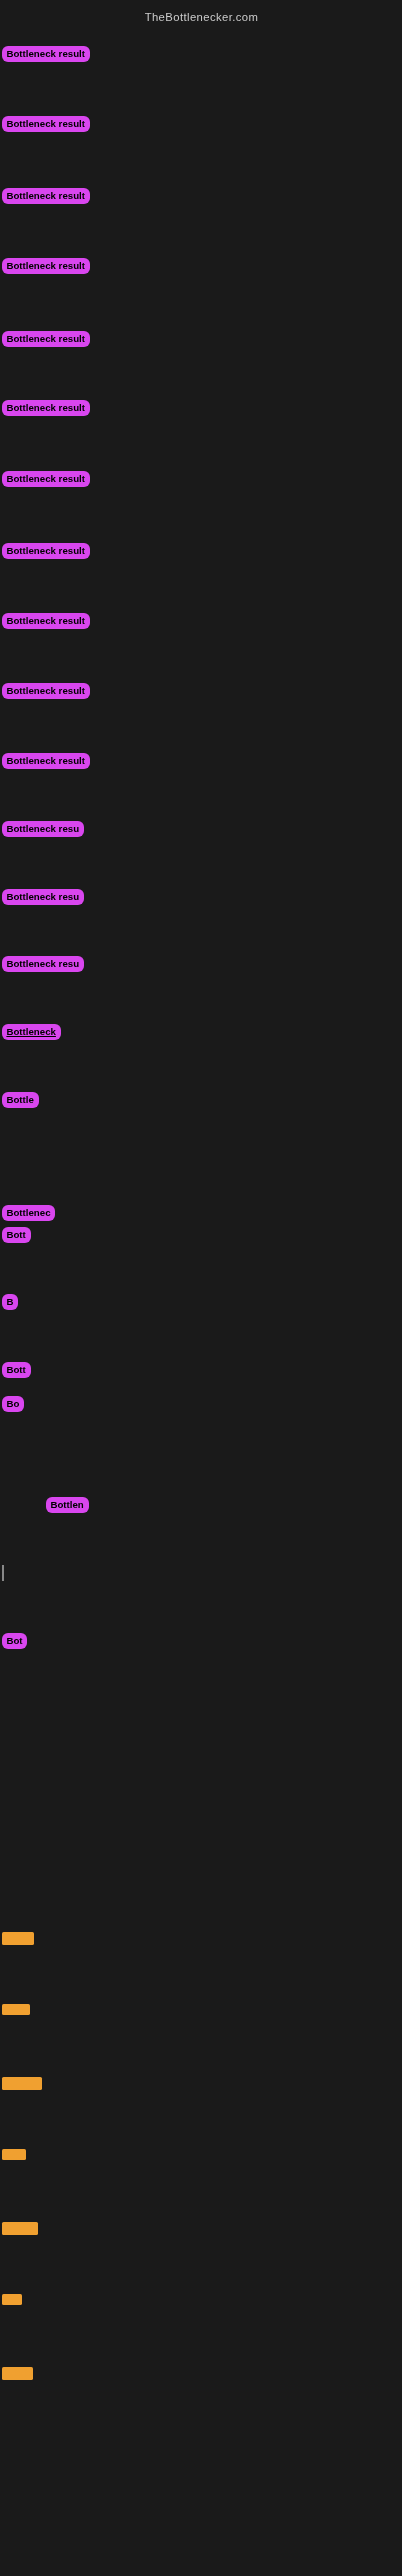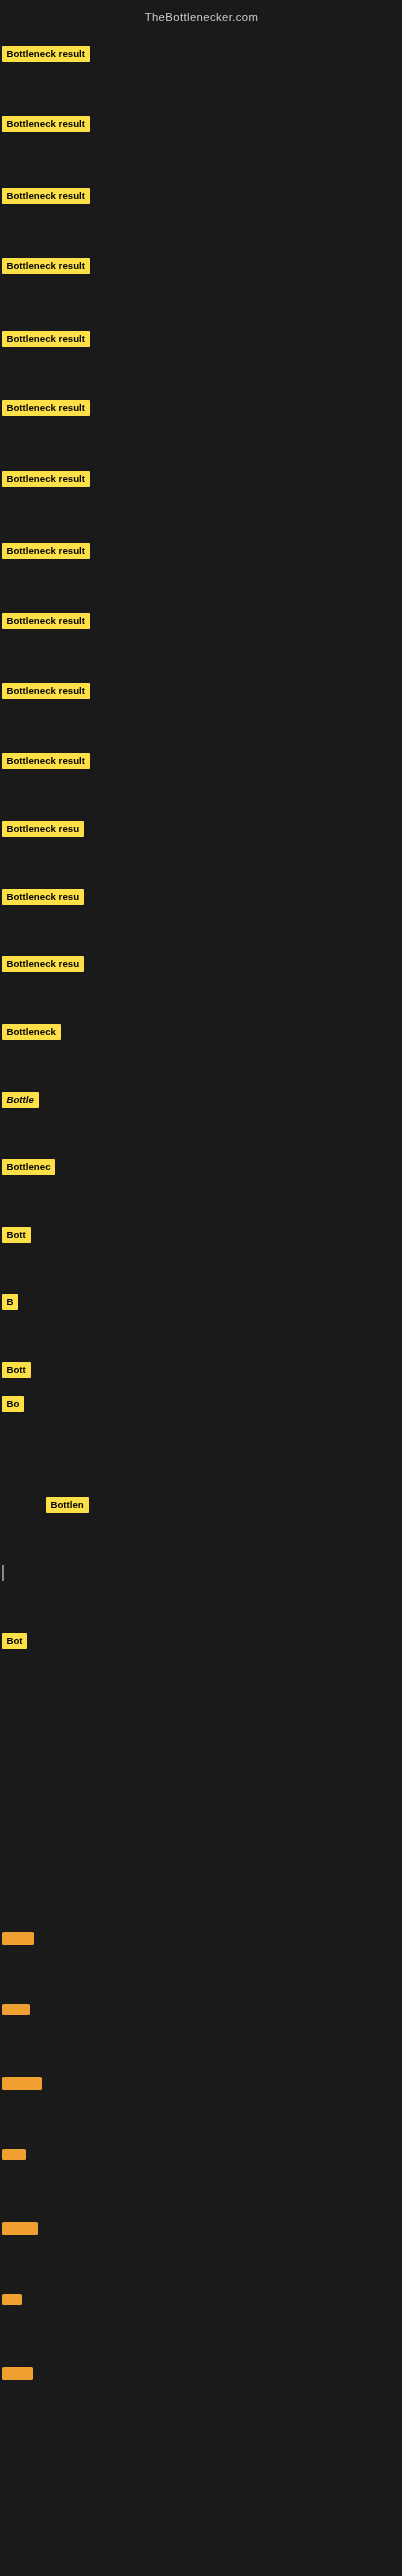--- a/index.html
+++ b/index.html
@@ -16,26 +16,26 @@
     }
     .site-title {
       text-align: center;
       color: #cccccc;
       font-size: 11.3px;
       padding: 6.4px 0 3.2px 0;
       letter-spacing: 0.4px;
     }
     .bottleneck-badge {
       display: inline-block;
-      background-color: #fde047;
+      background-color: #d946ef;
       color: #000000;
       font-size: 9.7px;
       font-weight: bold;
       padding: 2.4px 4.8px;
-      border-radius: 1px;
+      border-radius: 6px;
       white-space: nowrap;
       overflow: hidden;
     }
   </style>
 </head>
 <body>
 
 <div style="position: absolute; top: 0; left: 0; width: 100%; text-align: center; padding-top: 9px;">
   <span class="site-title">TheBottlenecker.com</span>
 </div>
@@ -48,23 +48,23 @@
     <div style="position: absolute; top: 331px; left: 1.6px;"><span class="bottleneck-badge" style="max-width: 131px;">Bottleneck result</span></div>
     <div style="position: absolute; top: 400px; left: 1.6px;"><span class="bottleneck-badge" style="max-width: 130px;">Bottleneck result</span></div>
     <div style="position: absolute; top: 471px; left: 1.6px;"><span class="bottleneck-badge" style="max-width: 130px;">Bottleneck result</span></div>
     <div style="position: absolute; top: 543px; left: 1.6px;"><span class="bottleneck-badge" style="max-width: 130px;">Bottleneck result</span></div>
     <div style="position: absolute; top: 613px; left: 1.6px;"><span class="bottleneck-badge" style="max-width: 128px;">Bottleneck result</span></div>
     <div style="position: absolute; top: 683px; left: 1.6px;"><span class="bottleneck-badge" style="max-width: 127px;">Bottleneck result</span></div>
     <div style="position: absolute; top: 753px; left: 1.6px;"><span class="bottleneck-badge" style="max-width: 126px;">Bottleneck result</span></div>
     <div style="position: absolute; top: 821px; left: 1.6px;"><span class="bottleneck-badge" style="max-width: 113px;">Bottleneck resu</span></div>
     <div style="position: absolute; top: 889px; left: 1.6px;"><span class="bottleneck-badge" style="max-width: 111px;">Bottleneck resu</span></div>
     <div style="position: absolute; top: 956px; left: 1.6px;"><span class="bottleneck-badge" style="max-width: 109px;">Bottleneck resu</span></div>
-    <div style="position: absolute; top: 1024px; left: 1.6px;"><span class="bottleneck-badge" style="max-width: 81px;">Bottleneck</span></div>
-    <div style="position: absolute; top: 1092px; left: 1.6px;"><span class="bottleneck-badge" style="max-width: 52px; font-style: italic;">Bottle</span></div>
-    <div style="position: absolute; top: 1159px; left: 1.6px;"><span class="bottleneck-badge" style="max-width: 68px;">Bottlenec</span></div>
+    <div style="position: absolute; top: 1024px; left: 1.6px;"><span class="bottleneck-badge" style="max-width: 81px; text-decoration: underline;">Bottleneck</span></div>
+    <div style="position: absolute; top: 1092px; left: 1.6px;"><span class="bottleneck-badge" style="max-width: 52px;">Bottle</span></div>
+    <div style="position: absolute; top: 1159px; left: 1.6px;"><span class="bottleneck-badge" style="max-width: 68px; margin-top: 46px;">Bottlenec</span></div>
     <div style="position: absolute; top: 1227px; left: 1.6px;"><span class="bottleneck-badge" style="max-width: 39px;">Bott</span></div>
     <div style="position: absolute; top: 1294px; left: 1.6px;"><span class="bottleneck-badge" style="max-width: 19.3px;">B</span></div>
     <div style="position: absolute; top: 1362px; left: 1.6px;"><span class="bottleneck-badge" style="max-width: 39px;">Bott</span></div>
     <div style="position: absolute; top: 1396px; left: 1.6px;"><span class="bottleneck-badge" style="max-width: 26px;">Bo</span></div>
     <div style="position: absolute; top: 1497px; left: 1.6px;"><span class="bottleneck-badge" style="max-width: 56px; margin-left: 44px;">Bottlen</span></div>
     <div style="position: absolute; top: 1633px; left: 1.6px;"><span class="bottleneck-badge" style="max-width: 31px;">Bot</span></div>
     <div style="position: absolute; top: 1565px; left: 1.6px; width: 2.4px; height: 16px; background-color: rgb(136, 136, 136);"></div>
     <div style="position: absolute; top: 2536px; left: 1.6px; width: 2.4px; height: 16px; background-color: rgb(136, 136, 136);"></div>
     <div style="position: absolute; top: 1731px; left: 0px; width: 403px; height: 845px; background-color: rgb(26, 26, 26);"></div>
     <div style="position: absolute; top: 1932px; left: 1.6px; width: 32px; height: 13px; background-color: rgb(240, 160, 48); border-radius: 1.6px;"></div>

